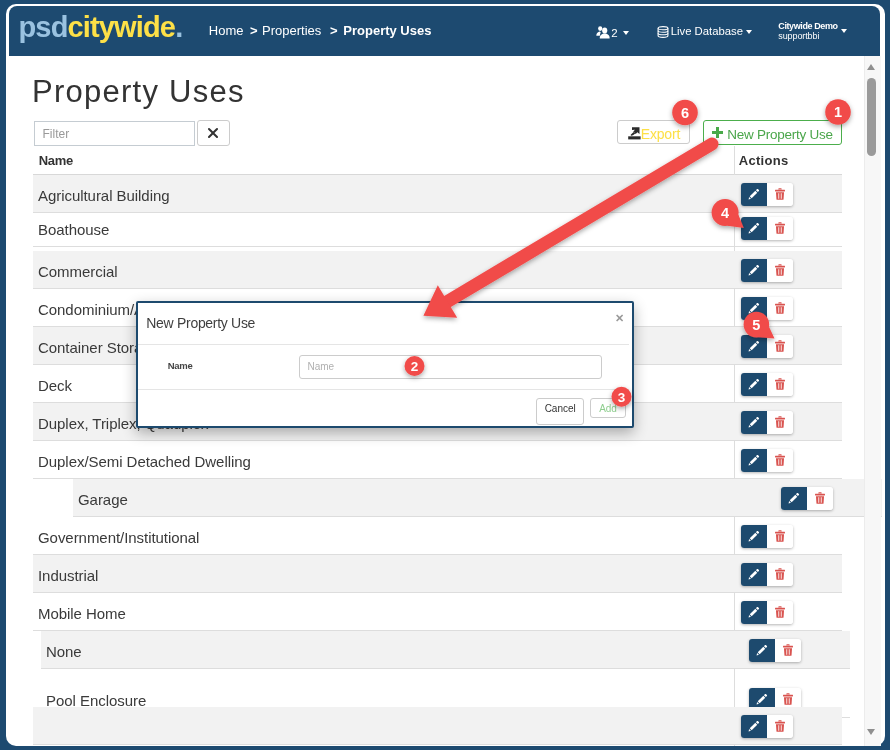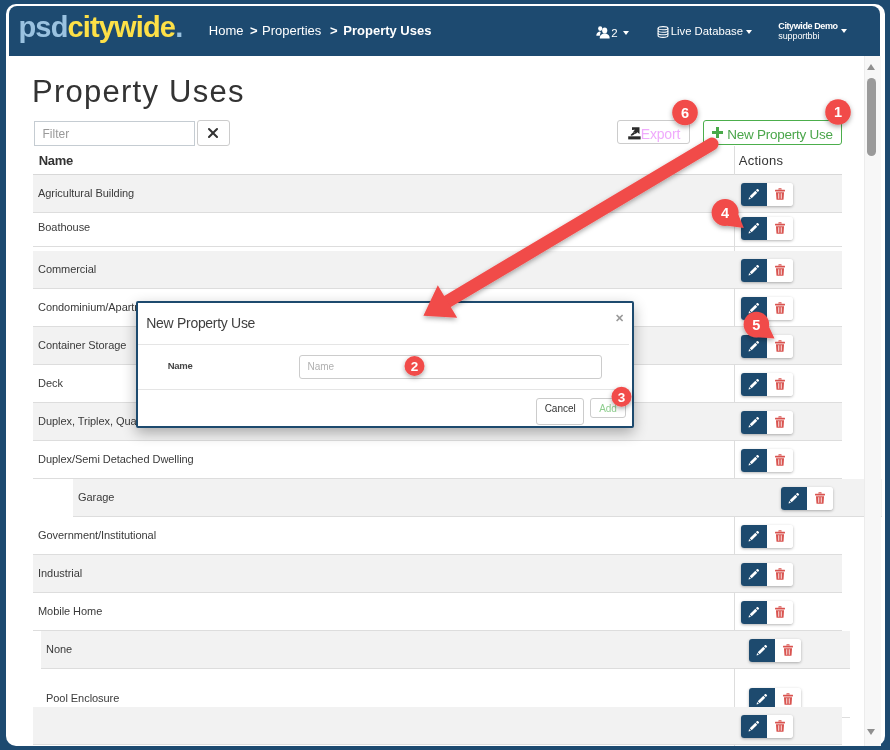--- a/index.html
+++ b/index.html
@@ -1,21 +1,21 @@
 <!DOCTYPE html>
 <html><head>
 <meta charset="utf-8">
 <style>
   html,body{margin:0;padding:0;}
   body{width:890px;height:750px;background:#1d4a70;font-family:"Liberation Sans",sans-serif;position:relative;overflow:hidden;}
   .abs{position:absolute;}
   .nvtxt{color:#fff;}
   .row{left:33px;width:809px;height:37px;border-bottom:1px solid #ddd;}
   .row.g{background:#f2f2f2;}
-  .rname{position:absolute;left:5px;top:11.8px;font-size:11px;letter-spacing:-0.05px;color:#3a3a3a;}
+  .rname{position:absolute;left:5px;top:11.8px;font-size:15px;letter-spacing:-0.05px;color:#3a3a3a;}
   .bgrp{position:absolute;left:708px;top:7.6px;width:52px;height:23.4px;border-radius:3px;box-shadow:0 1px 3px rgba(0,0,0,.3);}
   .bedit{position:absolute;left:0;top:0;width:26px;height:23.4px;background:#1d4a6e;border-radius:3px 0 0 3px;}
   .bdel{position:absolute;left:26px;top:0;width:26px;height:23.4px;background:#fff;border-radius:0 3px 3px 0;}
   .bedit svg,.bdel svg{position:absolute;left:50%;top:50%;transform:translate(-50%,-50%);}
   .btn{border:1px solid #ccc;border-radius:3px;background:#fff;color:#333;box-sizing:border-box;}
   .caret{width:0;height:0;border-left:3.8px solid transparent;border-right:3.8px solid transparent;border-top:4.6px solid #fff;}
 </style>
 </head>
 <body>
 
@@ -64,29 +64,29 @@
       <path fill="#333" d="M2.6.9 6.5 4.8 10.4.9a1.2 1.2 0 0 1 1.7 1.7L8.2 6.5l3.9 3.9a1.2 1.2 0 0 1-1.7 1.7L6.5 8.2 2.6 12.1A1.2 1.2 0 0 1 .9 10.4L4.8 6.5.9 2.6A1.2 1.2 0 0 1 2.6.9z"></path>
     </svg>
 </div>
 
 <div class="abs btn" style="left:617.4px;top:119.7px;width:72.6px;height:24.8px;"></div>
 <svg class="abs" style="left:627.5px;top:126.5px;" width="13" height="13" viewBox="0 0 13 13">
   <rect x="0.2" y="9.3" width="12.4" height="3.1" fill="#2b2b2b"></rect>
   <path fill="#2b2b2b" d="M4 0.2h7.5v6.9L9.3 5.3 7.8 6.9 5.3 4.4 7 2.7 4 2.9z"></path>
   <path fill="#2b2b2b" d="M2.6 8.9 1.9 8.2 5 5.1 6.7 6.8 4.4 8.4z" transform="translate(0.6,-0.2)"></path>
 </svg>
-<div class="abs" style="left:640.7px;top:126.3px;font-size:14px;letter-spacing:-0.15px;color:#f0abfc;">Export</div>
+<div class="abs" style="left:640.7px;top:126.3px;font-size:14px;letter-spacing:-0.15px;color:#fde047;">Export</div>
 
 <div class="abs" style="left:703px;top:119.7px;width:139.3px;height:25px;border:1px solid #4cae4c;border-radius:3px;background:#fff;box-sizing:border-box;"></div>
 <div class="abs" style="left:711.9px;top:130.9px;width:11.2px;height:3.5px;background:#49a949;"></div>
 <div class="abs" style="left:715.8px;top:127.1px;width:3.5px;height:11.2px;background:#49a949;"></div>
 <div class="abs" style="left:727.2px;top:126.9px;font-size:13.5px;letter-spacing:-0.25px;color:#4ba64b;">New Property Use</div>
 
 <div class="abs" style="left:38.7px;top:153.4px;font-size:13px;letter-spacing:-0.3px;font-weight:bold;color:#333;">Name</div>
-<div class="abs" style="left:738.7px;top:153.4px;font-size:13px;letter-spacing:0.3px;font-weight:normal;color:#333;">Actions</div>
+<div class="abs" style="left:738.7px;top:153.4px;font-size:13px;letter-spacing:0.3px;font-weight:bold;color:#333;">Actions</div>
 <div class="abs" style="left:33px;top:173.6px;width:809px;height:1.6px;background:#d8d8d8;"></div>
 <div class="abs" style="left:734px;top:146px;width:1px;height:599.5px;background:#ddd;"></div>
 
 <div id="rows">
 <div class="abs row g" style="top:175px;">
       <div class="rname">Agricultural Building</div>
       <div class="bgrp">
         <div class="bedit">
           <svg width="12" height="12" viewBox="0 0 12 12">
             <g fill="#fff">

